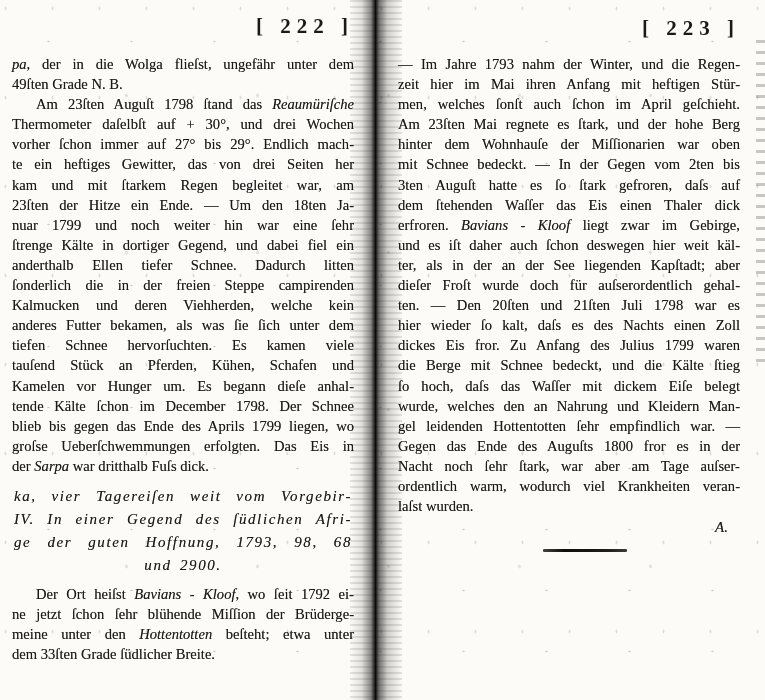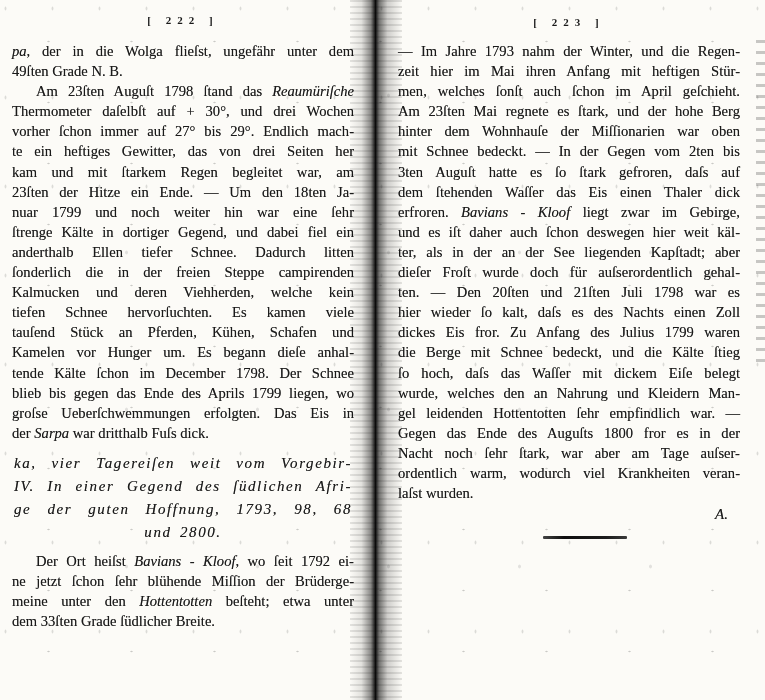--- a/index.html
+++ b/index.html
@@ -30,21 +30,21 @@
   }
   
   .edge-noise{
     position:absolute;left:756px;top:40px;width:9px;height:330px;opacity:.35;
     background:repeating-linear-gradient(180deg, rgba(0,0,0,.6) 0 3px, transparent 3px 11px);
   }
   .page{position:absolute;top:0;width:342px;}
   .page-left{left:12px;}
   .page-right{left:398px;}
   .pg-header{
-    text-align:center;letter-spacing:6px;font-size:11px;font-weight:bold;
+    text-align:right;letter-spacing:6px;font-size:21px;font-weight:bold;
     margin:14px 0 15px 0;
   }
   .page-right .pg-header{margin-top:16px;margin-bottom:13px;}
   .body-text{font-size:14.6px;line-height:20.1px;text-shadow:0 0 .5px rgba(25,25,25,.55);margin-top:11px;}
   .line{min-height:20.1px;}
   .a-j{text-align:justify;text-align-last:justify;}
   .a-l{text-align:center;text-align-last:left;}
   .a-c{text-align:center;text-align-last:center;}
   .a-r{text-align:right;text-align-last:right;}
   .ind{text-indent:24px;}
@@ -76,33 +76,34 @@
           <div class="line a-j"><span>Thermometer daſelbſt auf + 30°, und drei Wochen</span></div>
           <div class="line a-j"><span>vorher ſchon immer auf 27° bis 29°. Endlich mach-</span></div>
           <div class="line a-j"><span>te ein heftiges Gewitter, das von drei Seiten her</span></div>
           <div class="line a-j"><span>kam und mit ſtarkem Regen begleitet war, am</span></div>
           <div class="line a-j"><span>23ſten der Hitze ein Ende. — Um den 18ten Ja-</span></div>
           <div class="line a-j"><span>nuar 1799 und noch weiter hin war eine ſehr</span></div>
           <div class="line a-j"><span>ſtrenge Kälte in dortiger Gegend, und dabei fiel ein</span></div>
           <div class="line a-j"><span>anderthalb Ellen tiefer Schnee. Dadurch litten</span></div>
           <div class="line a-j"><span>ſonderlich die in der freien Steppe campirenden</span></div>
           <div class="line a-j"><span>Kalmucken und deren Viehherden, welche kein</span></div>
+          <div class="line a-j"><span>anderes Futter bekamen, als was ſie ſich unter dem</span></div>
           <div class="line a-j"><span>tiefen Schnee hervorſuchten. Es kamen viele</span></div>
           <div class="line a-j"><span>tauſend Stück an Pferden, Kühen, Schafen und</span></div>
           <div class="line a-j"><span>Kamelen vor Hunger um. Es begann dieſe anhal-</span></div>
           <div class="line a-j"><span>tende Kälte ſchon im December 1798. Der Schnee</span></div>
           <div class="line a-j"><span>blieb bis gegen das Ende des Aprils 1799 liegen, wo</span></div>
           <div class="line a-j"><span>groſse Ueberſchwemmungen erfolgten. Das Eis in</span></div>
           <div class="line a-l"><span>der </span><em>Sarpa</em><span> war dritthalb Fuſs dick.</span></div>
         </div>
         <div class="block heading">
           <div class="line a-j"><span>ka, vier Tagereiſen weit vom Vorgebir-</span></div>
           <div class="line a-j"><span>IV. In einer Gegend des ſüdlichen Afri-</span></div>
           <div class="line a-j"><span>ge der guten Hoffnung, 1793, 98, 68</span></div>
-          <div class="line a-c"><span>und 2800.</span></div>
+          <div class="line a-c"><span>und 2900.</span></div>
         </div>
         <div class="block para">
           <div class="line a-j ind"><span>Der Ort heiſst </span><em>Bavians - Kloof</em><span>, wo ſeit 1792 ei-</span></div>
           <div class="line a-j"><span>ne jetzt ſchon ſehr blühende Miſſion der Brüderge-</span></div>
           <div class="line a-j"><span>meine unter den </span><em>Hottentotten</em><span> beſteht; etwa unter</span></div>
           <div class="line a-l"><span>dem 33ſten Grade ſüdlicher Breite.</span></div>
         </div>
       </div>
   </div>
 

